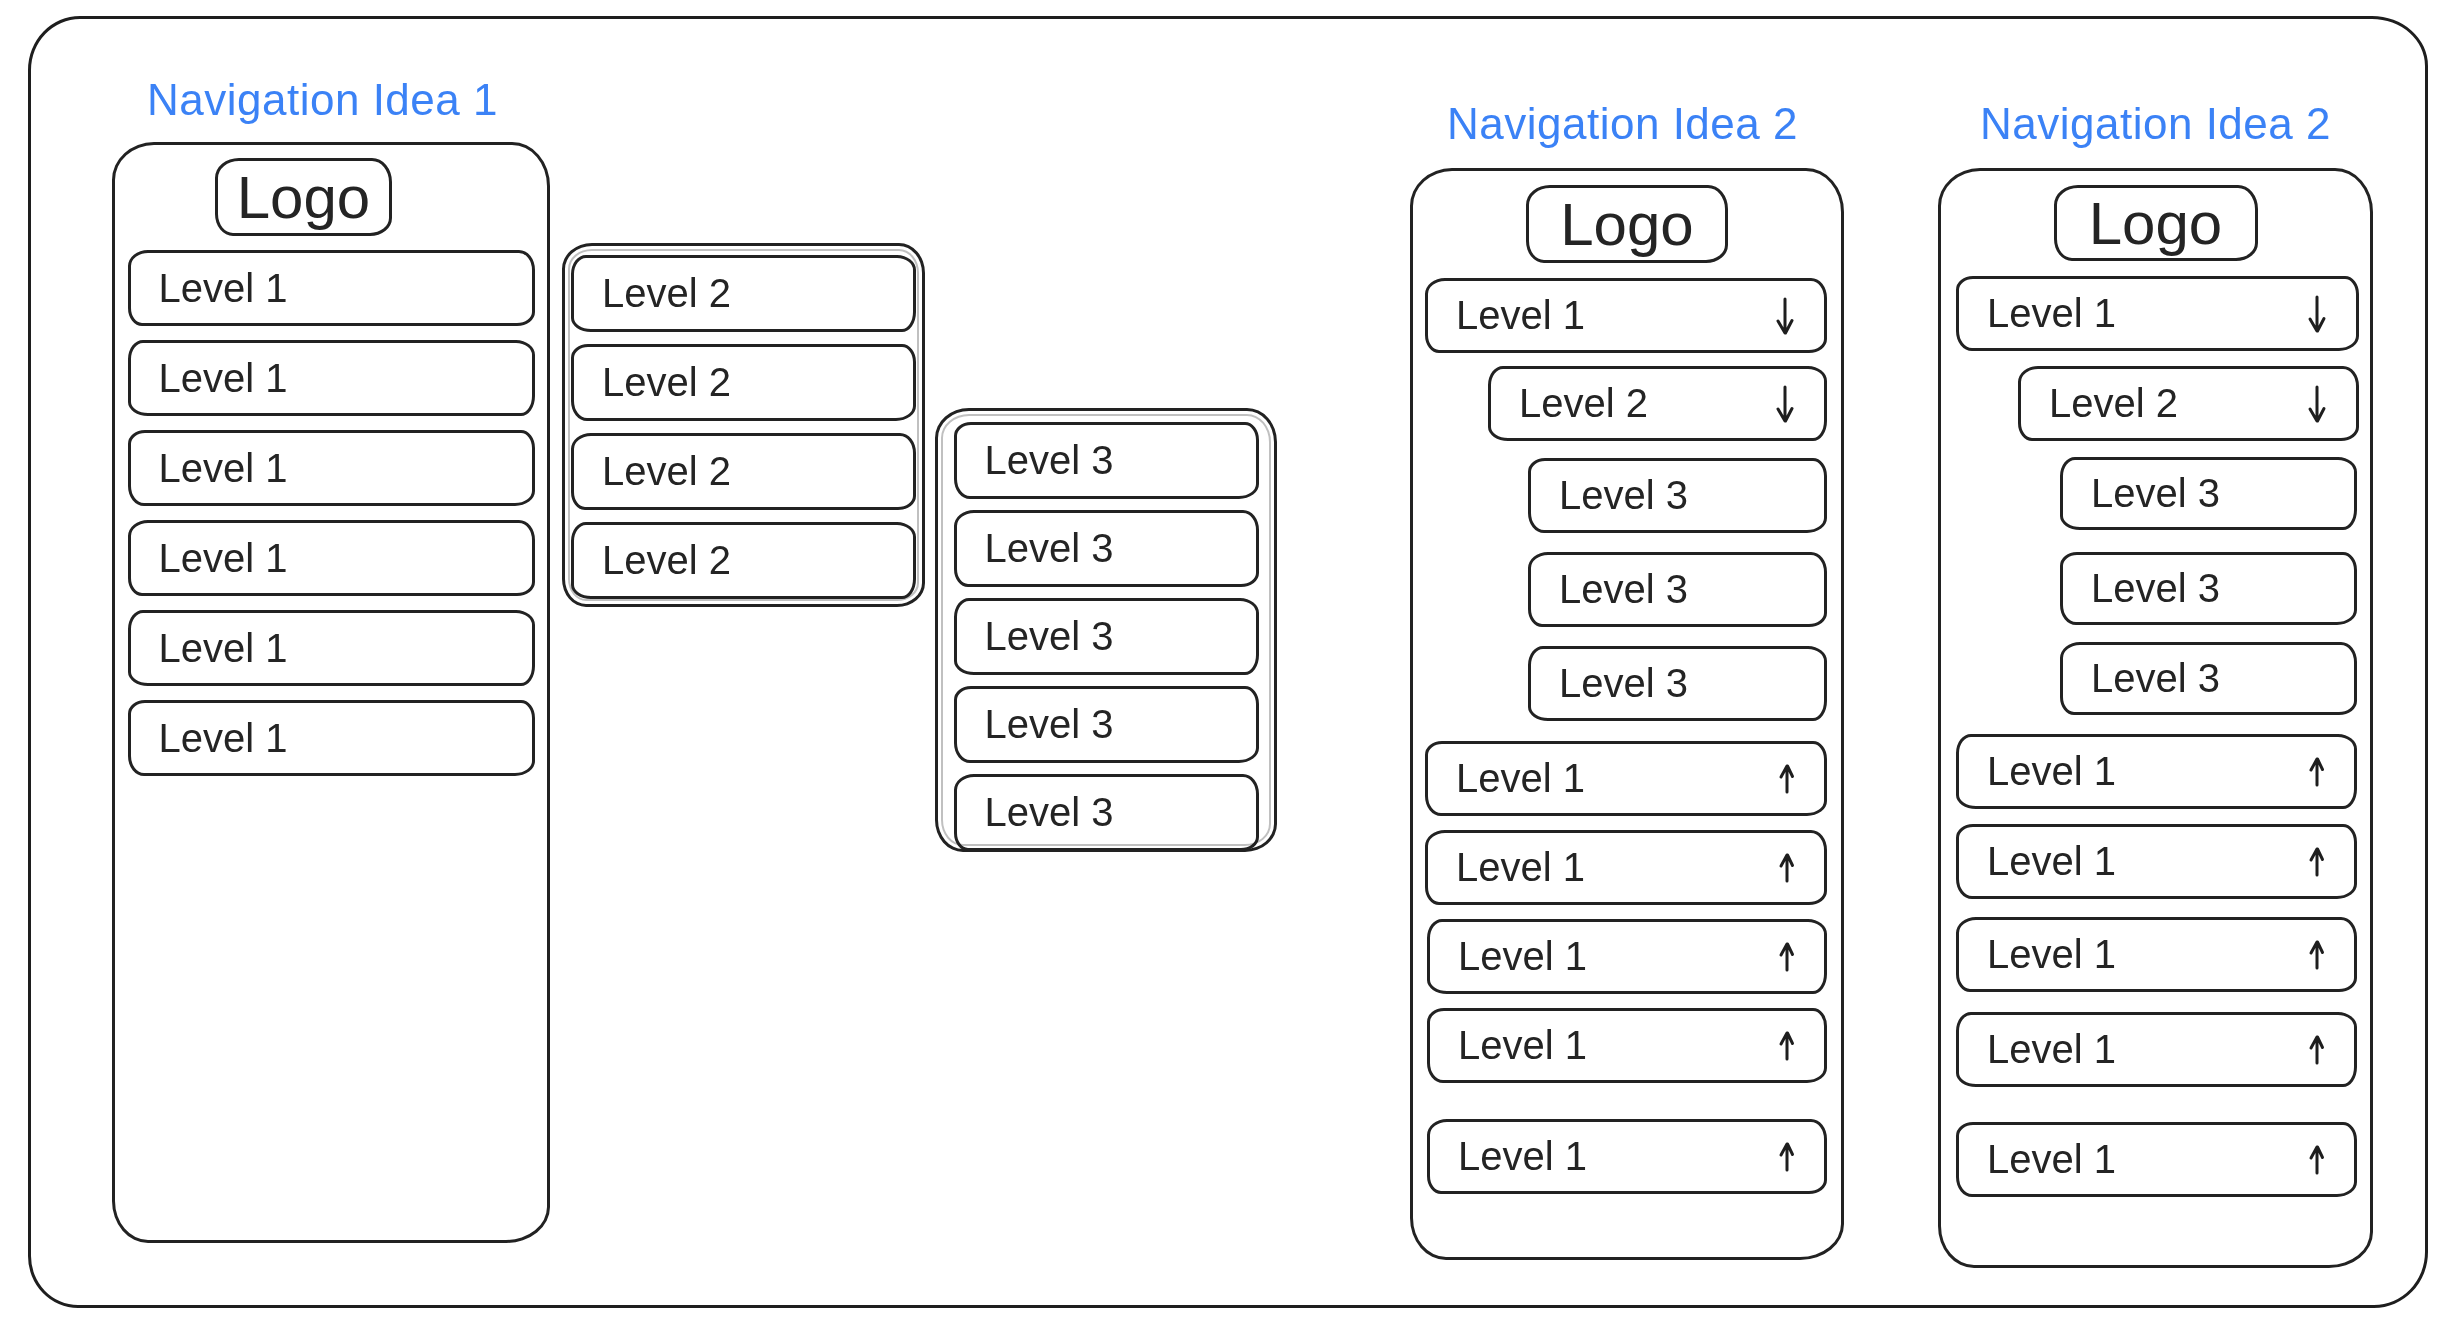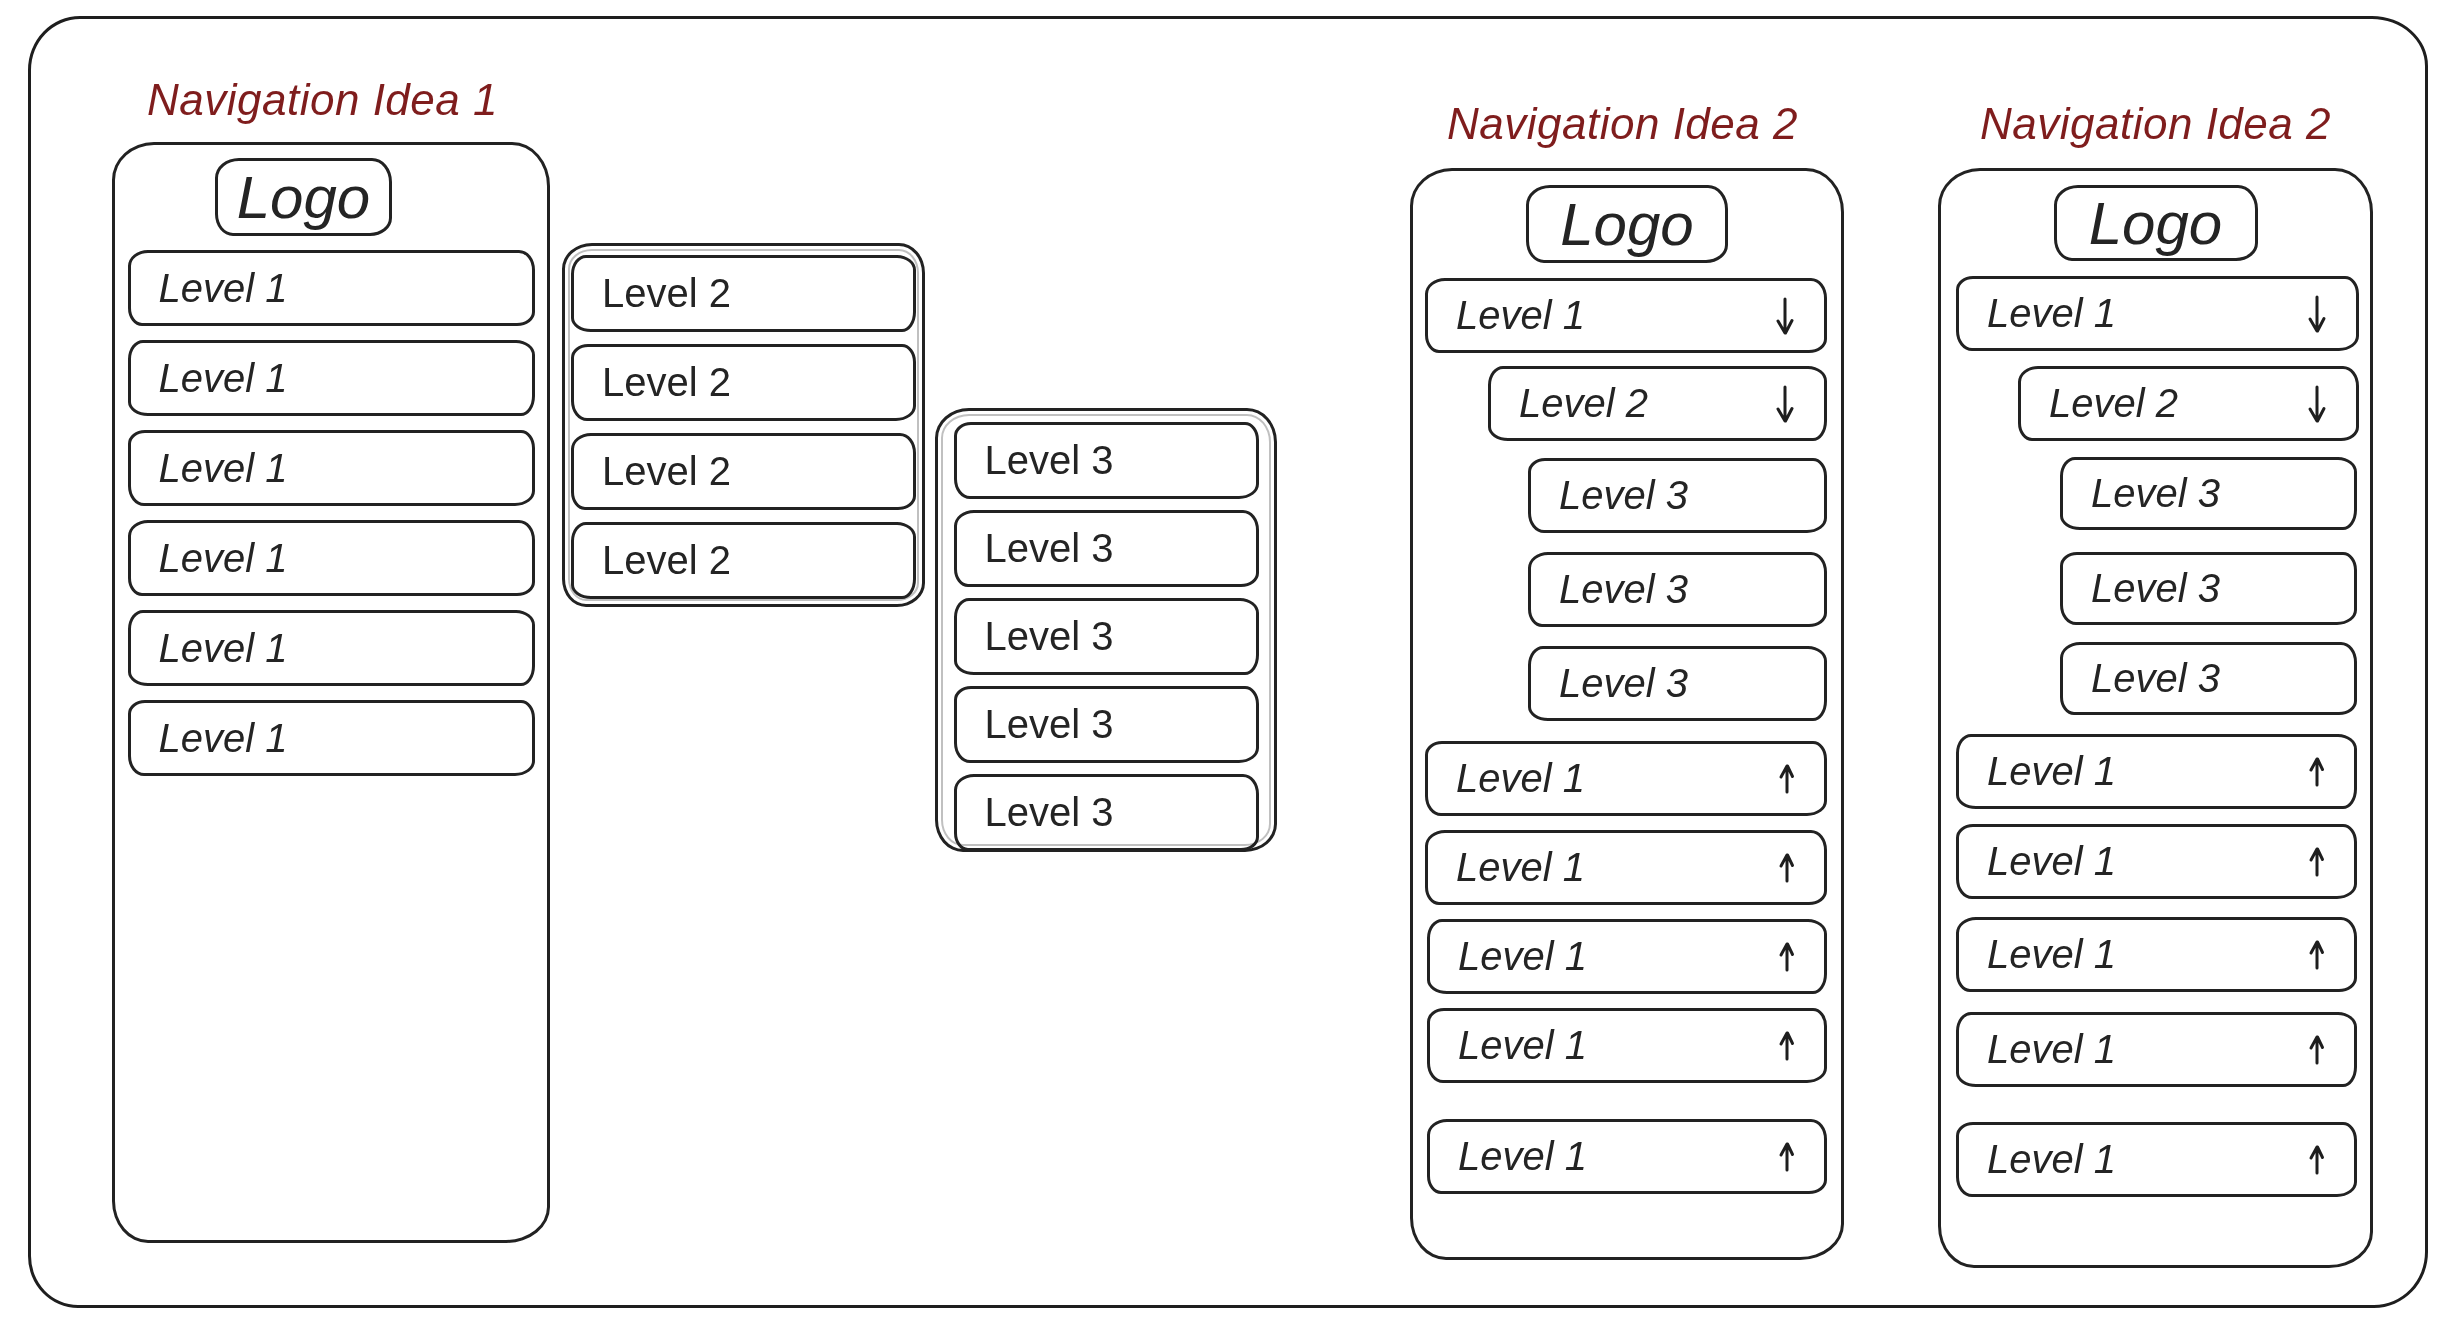--- a/index.html
+++ b/index.html
@@ -16,32 +16,30 @@
     position: absolute; left: 28px; top: 16px;
     width: 2400px; height: 1292px;
     border: 3.5px solid #1e1e1e;
     border-radius: 52px 56px 54px 50px / 54px 50px 56px 52px;
     background: #ffffff;
   }
   .nav-title {
     position: absolute;
     font-size: 44px; line-height: 1.1;
     white-space: nowrap;
-    color: #7f1d1d;
+    color: #3b82f6;
     letter-spacing: 0.5px;
-    font-style: italic;
   }
   .panel {
     position: absolute;
     border: 3.5px solid #222222;
     background: #ffffff;
     display: flex; flex-direction: column;
     align-items: center;
     border-radius: 42px 38px 44px 36px / 38px 44px 36px 42px;
-    font-style: italic;
   }
   .panel.stretch { align-items: stretch; }
   .group {
     position: absolute;
     border: 3.5px solid #222222;
     background: #ffffff;
     display: flex; flex-direction: column;
     align-items: center;
     outline: 2px solid rgba(30,30,30,0.28);
     outline-offset: -8px;

